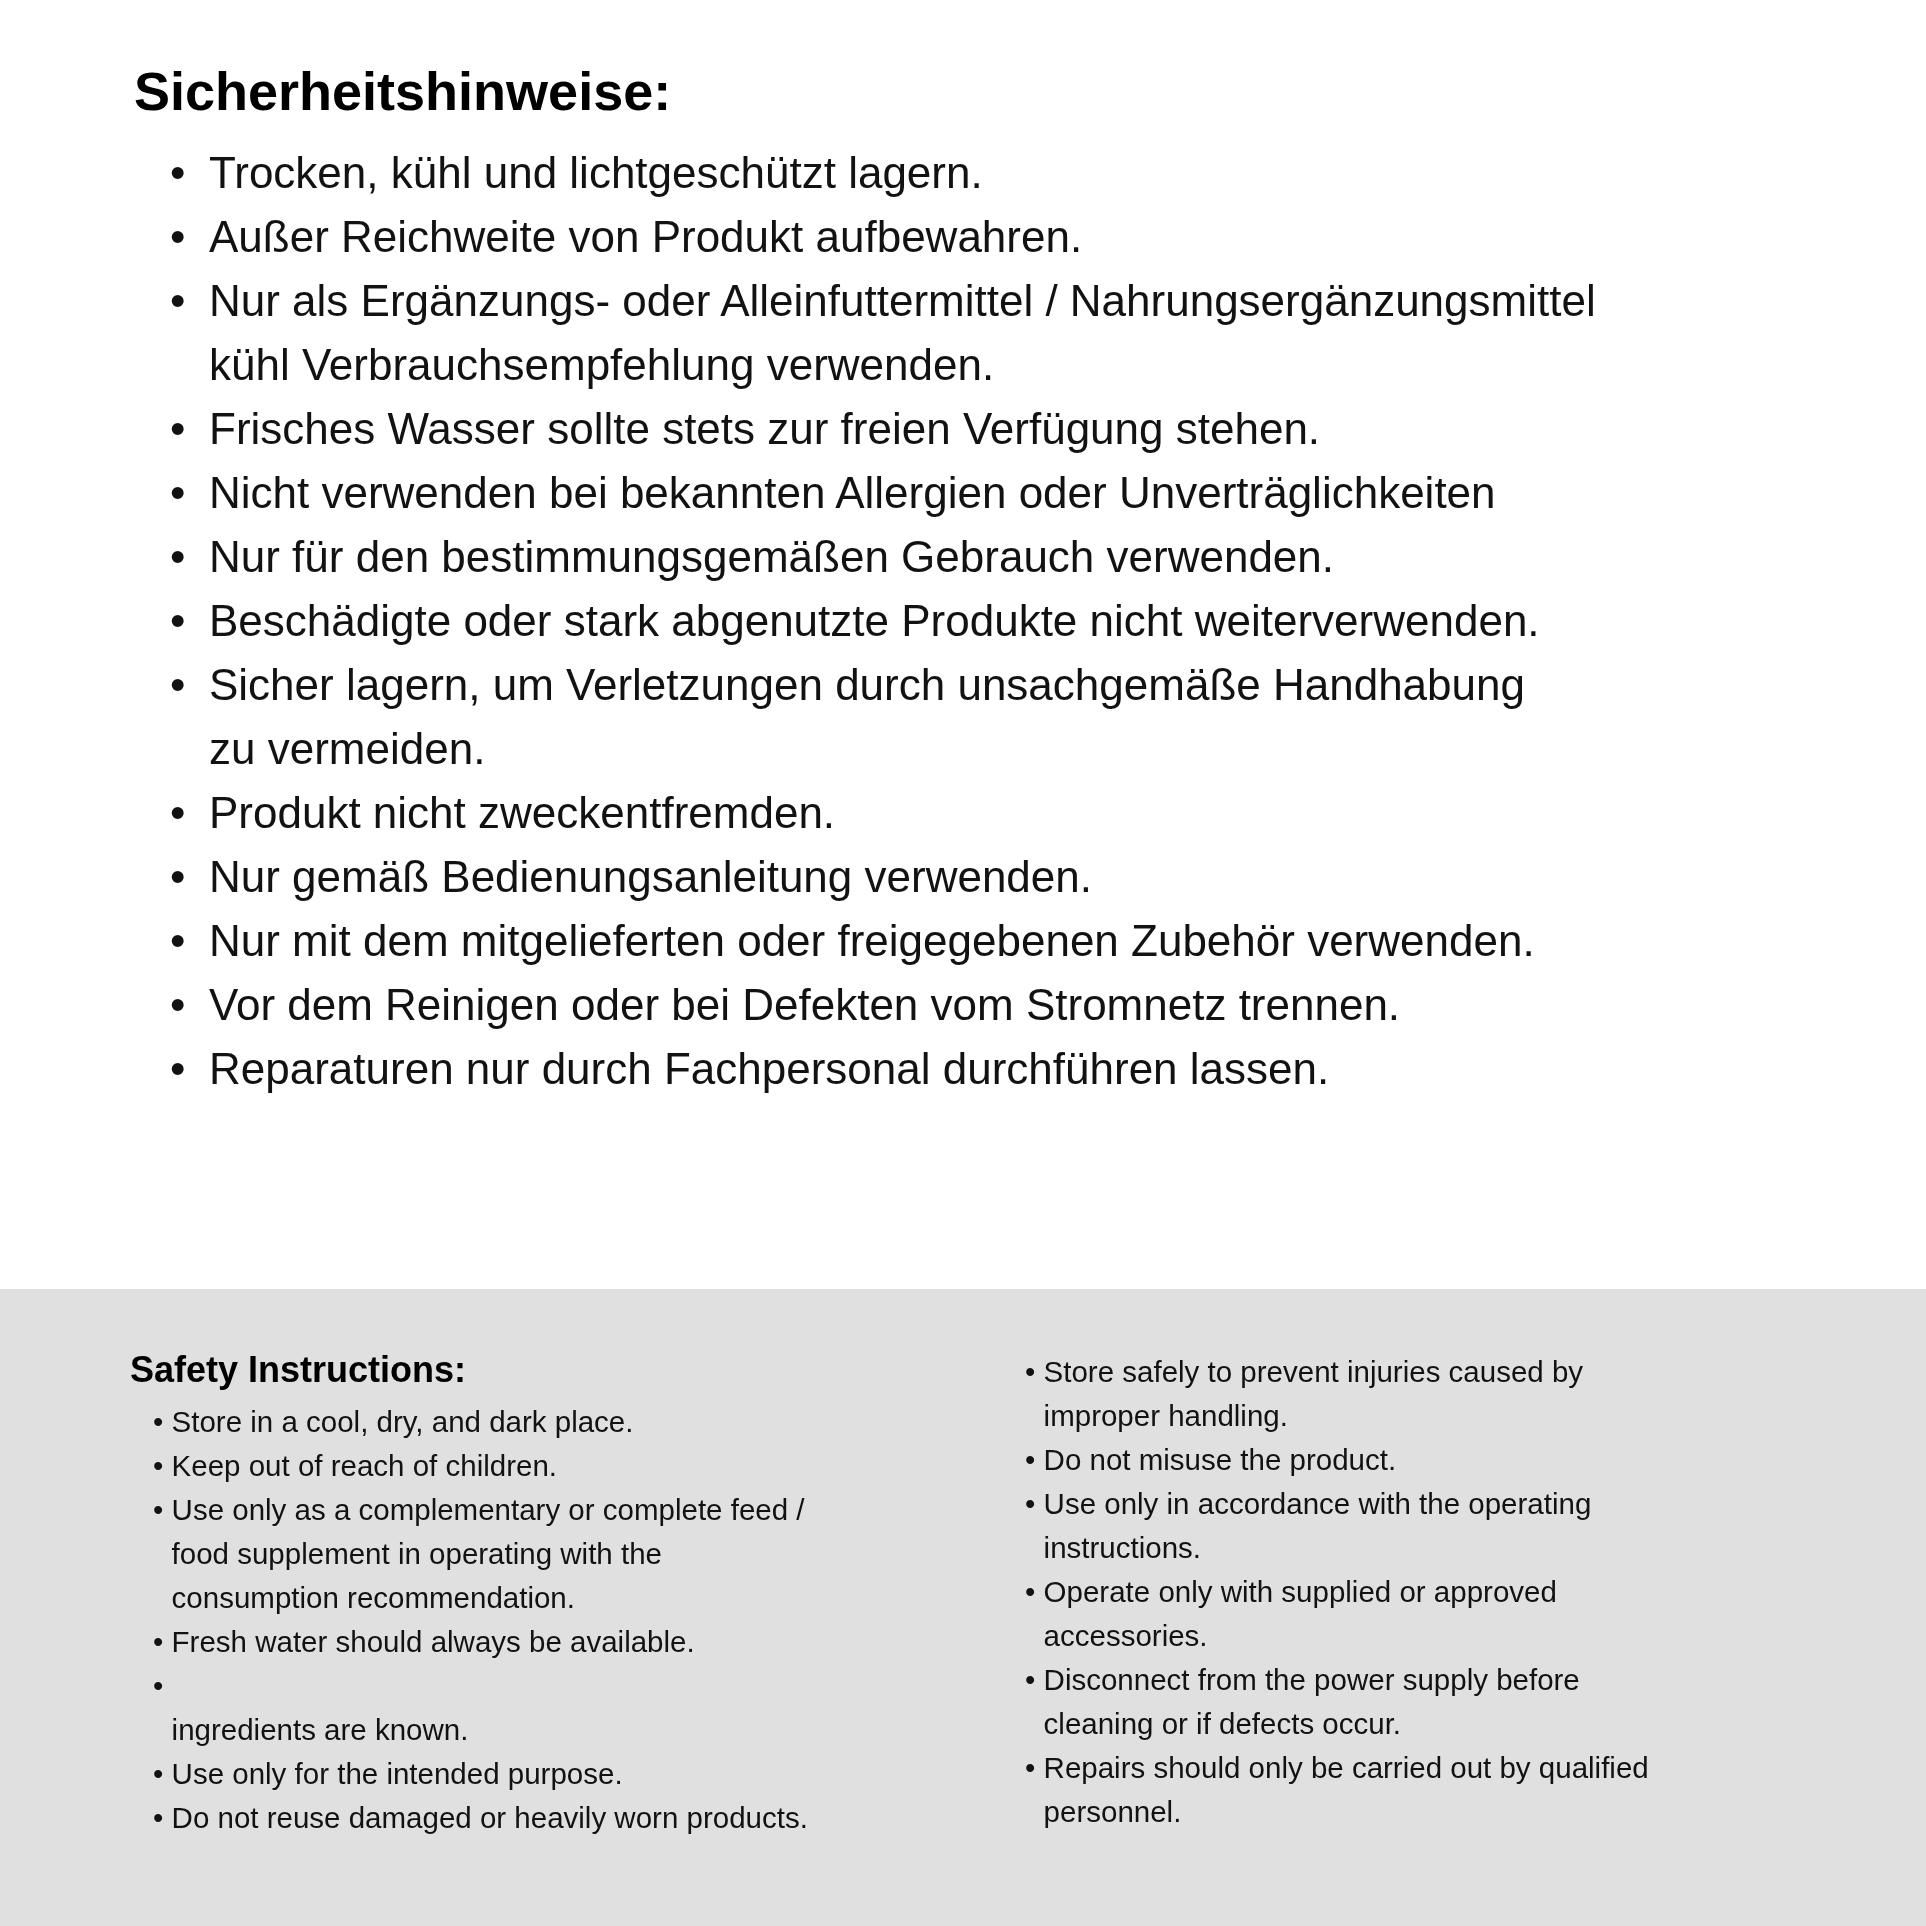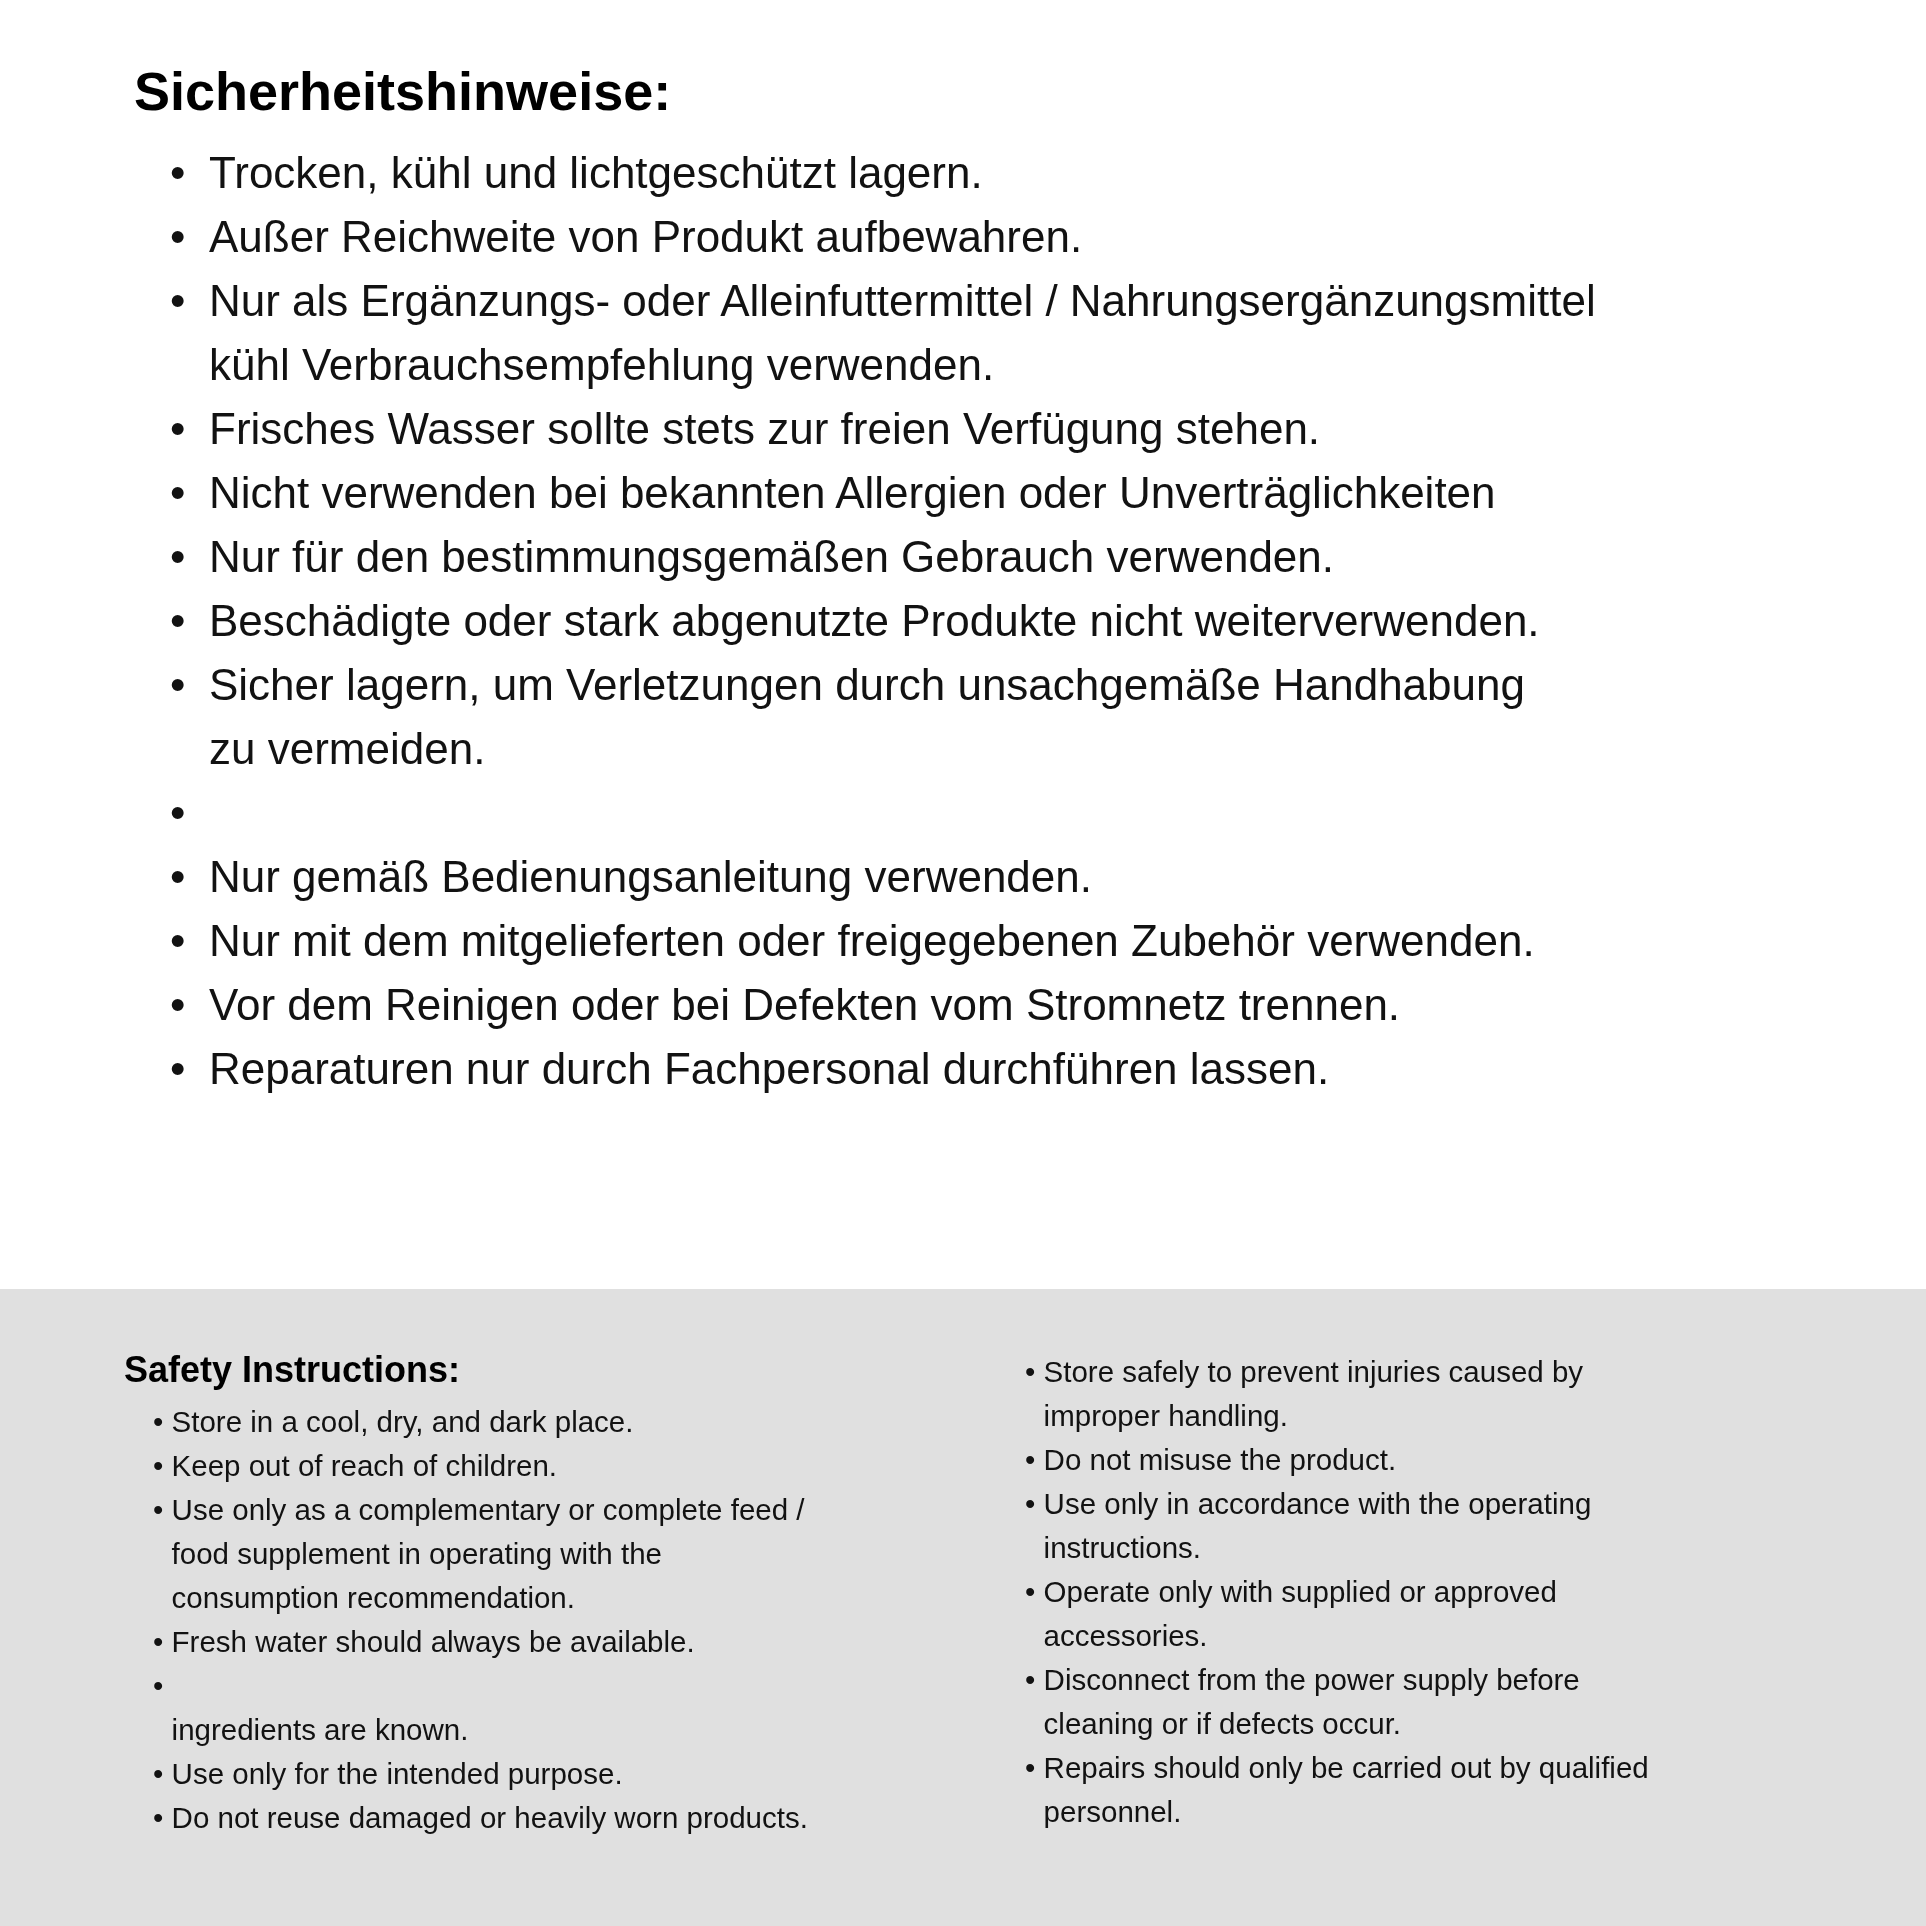--- a/index.html
+++ b/index.html
@@ -52,21 +52,21 @@
   .gray-panel {
     position: absolute;
     left: 0;
     top: 1289px;
     width: 1926px;
     height: 638px;
     background: #e0e0e0;
   }
   .en-title {
     position: absolute;
-    left: 124px;
+    left: 130px;
     top: 1352px;
     margin: 0;
     font-size: 36px;
     line-height: 1;
     font-weight: bold;
     color: #000000;
     white-space: nowrap;
   }
   .en-list {
     font-size: 29.5px;
@@ -138,20 +138,21 @@
         <span class="txt">Sicher lagern, um Verletzungen durch unsachgemäße Handhabung</span>
       </div>
 
       <div class="line">
         <span class="dot"></span>
         <span class="txt">zu vermeiden.</span>
       </div>
 
       <div class="line">
         <span class="dot">•</span>
+        <span class="txt">Produkt nicht zweckentfremden.</span>
       </div>
 
       <div class="line">
         <span class="dot">•</span>
         <span class="txt">Nur gemäß Bedienungsanleitung verwenden.</span>
       </div>
 
       <div class="line">
         <span class="dot">•</span>
         <span class="txt">Nur mit dem mitgelieferten oder freigegebenen Zubehör verwenden.</span>

